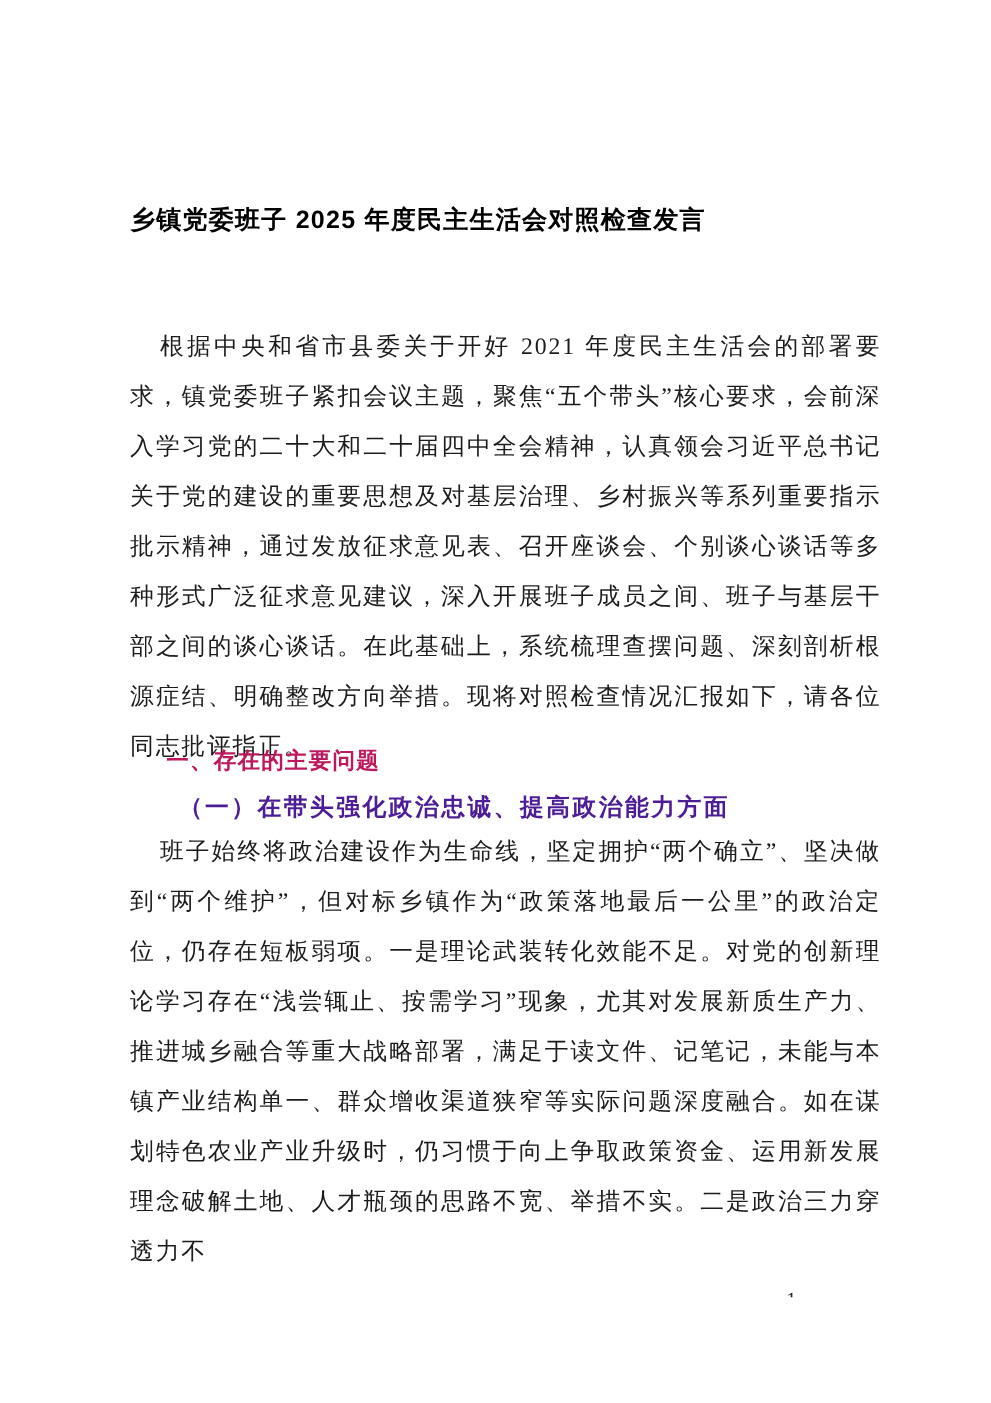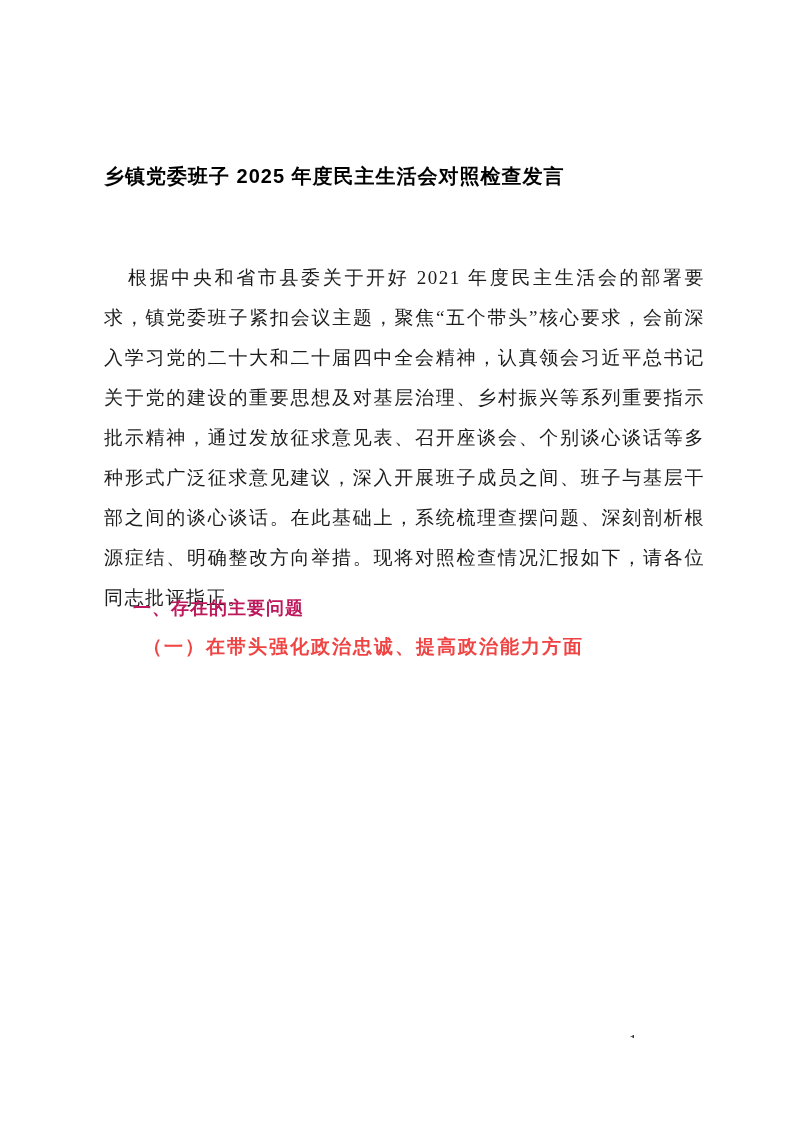--- a/index.html
+++ b/index.html
@@ -62,21 +62,21 @@
     left: 104px;
     top: 633px;
     margin: 0;
     width: 601px;
     font-family: "Liberation Serif", "DejaVu Serif", serif;
     font-weight: 700;
     font-size: 19px;
     line-height: 28px;
     letter-spacing: 2px;
     text-indent: 39px;
-    color: #ef4444;
+    color: #4c1d95;
   }
   .page-footer {
     position: absolute;
     top: 1030px;
     right: 126px;
     font-size: 16px;
     line-height: 22px;
     color: #222222;
     white-space: nowrap;
   }
@@ -95,18 +95,19 @@
 <div class="page">
 
   <h1 class="doc-title">乡镇党委班子 2025 年度民主生活会对照检查发言</h1>
 
   <p class="body-para" id="para-intro">根据中央和省市县委关于开好 2021 年度民主生活会的部署要求，镇党委班子紧扣会议主题，聚焦“五个带头”核心要求，会前深入学习党的二十大和二十届四中全会精神，认真领会习近平总书记关于党的建设的重要思想及对基层治理、乡村振兴等系列重要指示批示精神，通过发放征求意见表、召开座谈会、个别谈心谈话等多种形式广泛征求意见建议，深入开展班子成员之间、班子与基层干部之间的谈心谈话。在此基础上，系统梳理查摆问题、深刻剖析根源症结、明确整改方向举措。现将对照检查情况汇报如下，请各位同志批评指正。</p>
 
   <h2 class="section-heading">一、存在的主要问题</h2>
 
   <h3 class="subsection-heading">（一）在带头强化政治忠诚、提高政治能力方面</h3>
 
+  <p class="body-para" id="para-sub1">班子始终将政治建设作为生命线，坚定拥护“两个确立”、坚决做到“两个维护”，但对标乡镇作为“政策落地最后一公里”的政治定位，仍存在短板弱项。一是理论武装转化效能不足。对党的创新理论学习存在“浅尝辄止、按需学习”现象，尤其对发展新质生产力、推进城乡融合等重大战略部署，满足于读文件、记笔记，未能与本镇产业结构单一、群众增收渠道狭窄等实际问题深度融合。如在谋划特色农业产业升级时，仍习惯于向上争取政策资金、运用新发展理念破解土地、人才瓶颈的思路不宽、举措不实。二是政治三力穿透力不</p>
 
   <div class="page-footer">
     <span class="dash">—</span><span class="num">1</span><span class="dash">—</span>
   </div>
 
 </div>
 
 </body></html>

